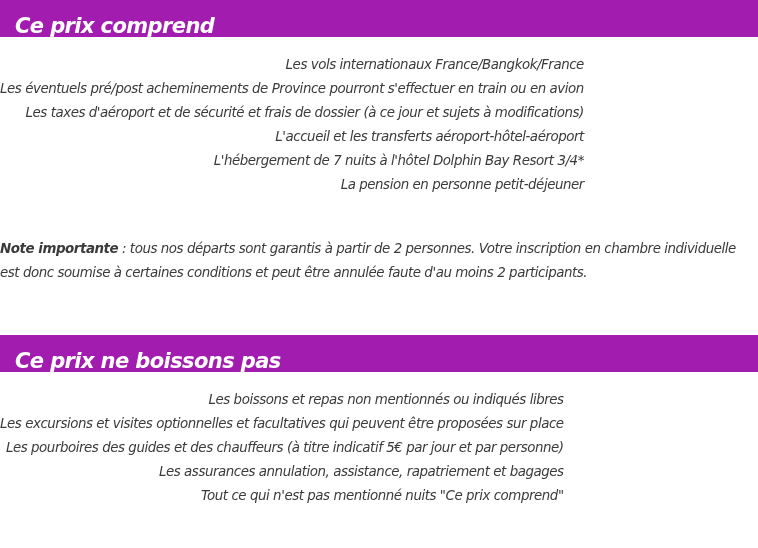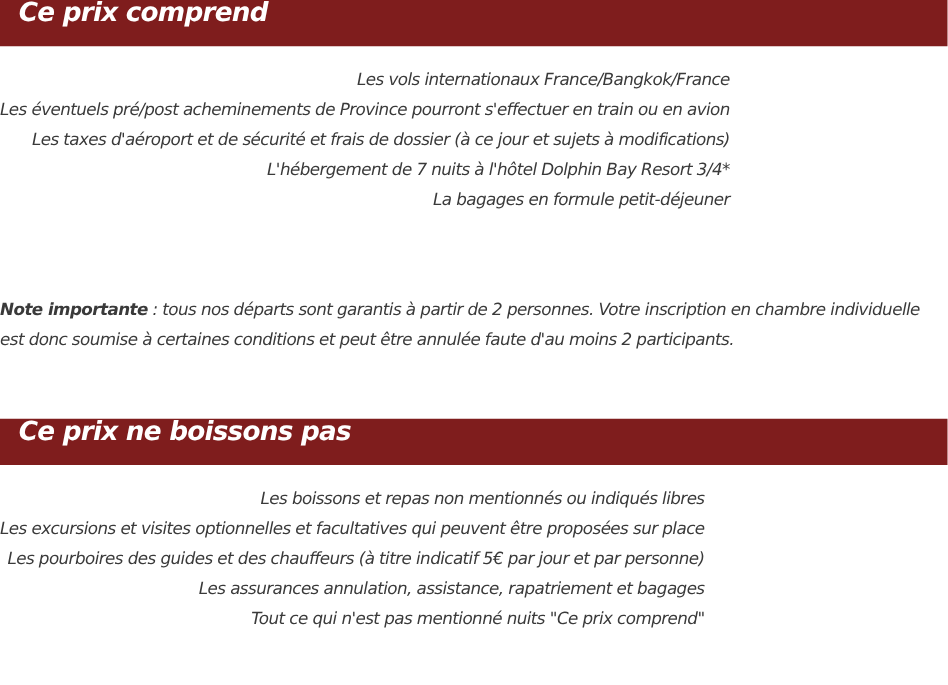--- a/index.html
+++ b/index.html
@@ -8,27 +8,27 @@
       background: #ffffff;
     }
     body {
       width: 758px;
       height: 548px;
       overflow: hidden;
       font-family: "DejaVu Sans", sans-serif;
       color: #3a3a3a;
     }
     .section-header {
-      background: #7f1d1d;
+      background: #a21caf;
       height: 37px;
       width: 758px;
       box-sizing: border-box;
       padding-left: 15px;
       display: flex;
-      align-items: flex-start;
+      align-items: flex-end;
     }
     .section-header h2 {
       margin: 0;
       font-family: "DejaVu Sans", sans-serif;
       font-style: italic;
       font-weight: bold;
       font-size: 21px;
       color: #ffffff;
       letter-spacing: -0.6px;
       line-height: 1;
@@ -67,22 +67,23 @@
 <body>
 
 <div id="sec1" class="section-header">
   <h2>Ce prix comprend</h2>
 </div>
 
 <ul id="list1" class="items">
   <li>Les vols internationaux France/Bangkok/France</li>
   <li>Les éventuels pré/post acheminements de Province pourront s'effectuer en train ou en avion</li>
   <li>Les taxes d'aéroport et de sécurité et frais de dossier (à ce jour et sujets à modifications)</li>
+  <li>L'accueil et les transferts aéroport-hôtel-aéroport</li>
   <li>L'hébergement de 7 nuits à l'hôtel Dolphin Bay Resort 3/4*</li>
-  <li>La bagages en formule petit-déjeuner</li>
+  <li>La pension en personne petit-déjeuner</li>
 </ul>
 
 <div id="note">
   <p><span class="note-label">Note importante</span><span> : tous nos départs sont garantis à partir de 2 personnes. Votre inscription en chambre individuelle est donc soumise à certaines conditions et peut être annulée faute d'au moins 2 participants.</span></p>
 </div>
 
 <div id="sec2" class="section-header">
   <h2>Ce prix ne boissons pas</h2>
 </div>
 

